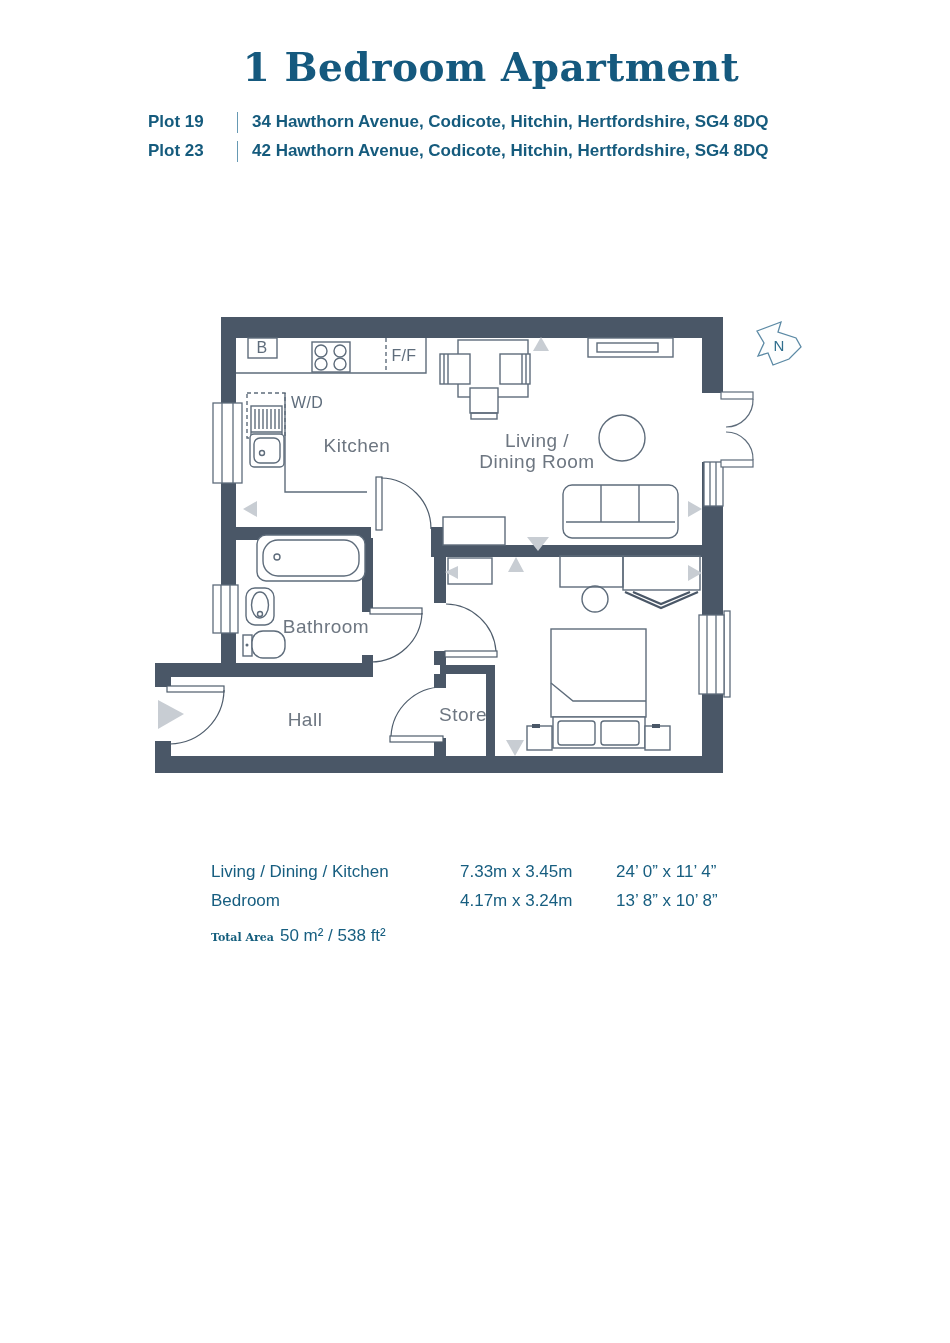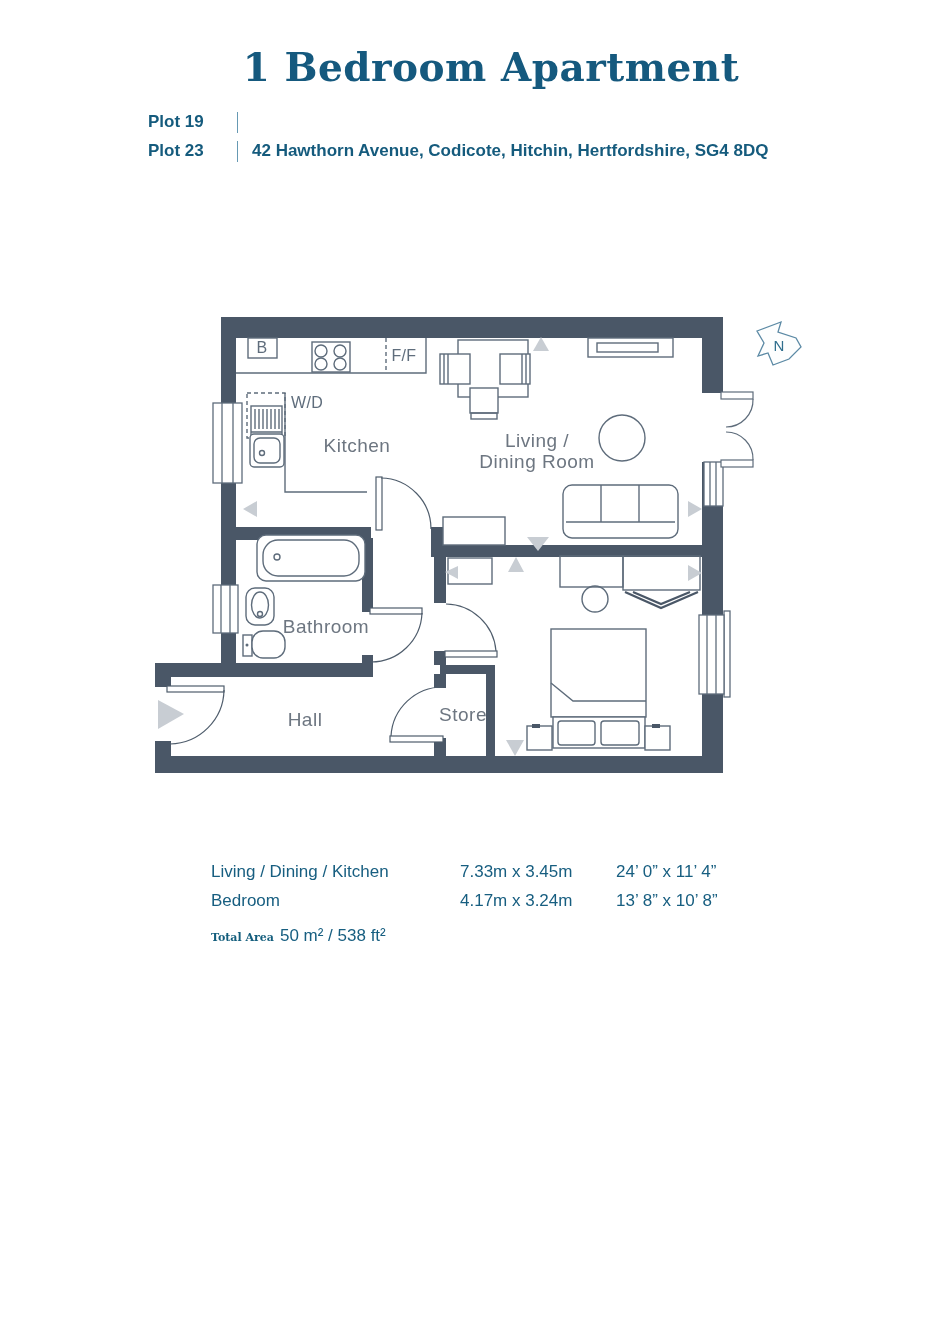--- a/index.html
+++ b/index.html
@@ -37,20 +37,21 @@
   .dims-total b{font-family:"DejaVu Serif",serif;font-size:11px;color:#145e7d;margin-right:6px;}
 </style>
 </head>
 <body>
 
 <h1 class="page-title">1 Bedroom Apartment</h1>
 
 <div class="plot-row r1">
   <span class="plot-label">Plot 19</span>
   <span class="plot-divider"></span>
+  <span class="plot-address">34 Hawthorn Avenue, Codicote, Hitchin, Hertfordshire, SG4 8DQ</span>
 </div>
 <div class="plot-row r2">
   <span class="plot-label">Plot 23</span>
   <span class="plot-divider"></span>
   <span class="plot-address">42 Hawthorn Avenue, Codicote, Hitchin, Hertfordshire, SG4 8DQ</span>
 </div>
 
 <div class="plan-wrap">
 <svg width="680" height="490" viewBox="140 300 680 490" xmlns="http://www.w3.org/2000/svg">
 

